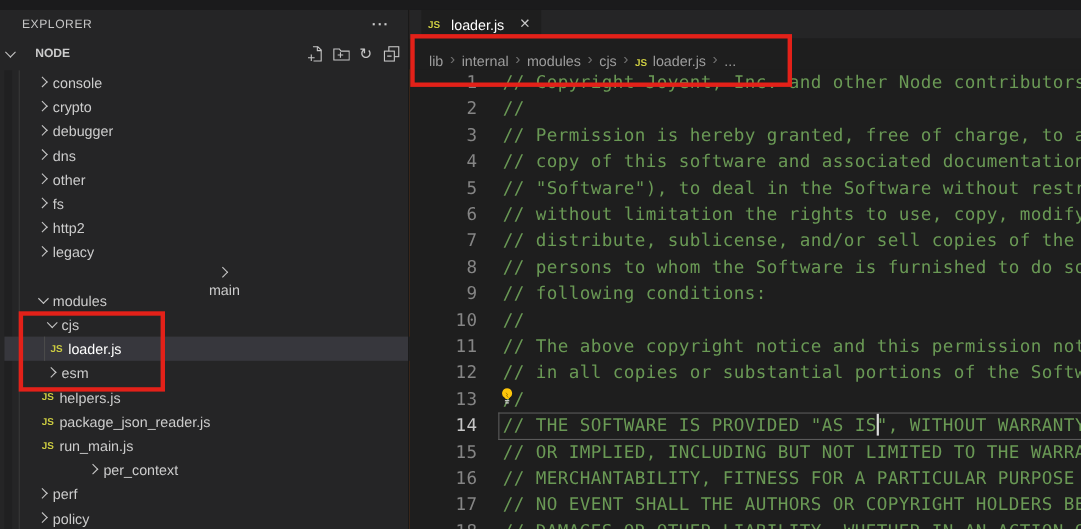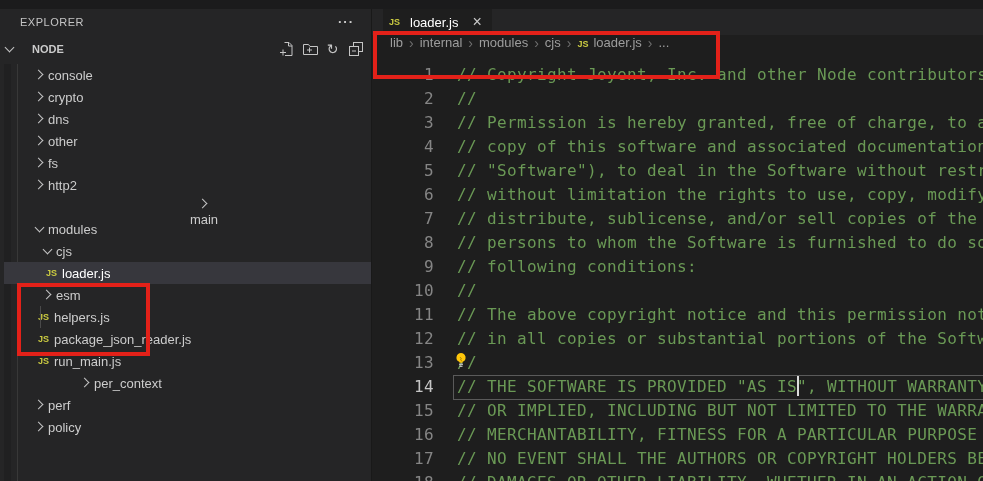--- a/index.html
+++ b/index.html
@@ -37,21 +37,21 @@
   .chev.down::before  { top:3px; left:4px; transform:rotate(45deg); }
   .js-badge { width:16px; flex:0 0 16px; font-size:9px; font-weight:bold; color:#cbcb41; font-family:"Liberation Sans",sans-serif; }
 
   
   .editor { position:absolute; left:372px; top:0; width:611px; height:481px; background:#1e1e1e; z-index:1; }
   .editor-border { position:absolute; left:371px; top:0; width:1px; height:481px; background:#191919; z-index:2; }
   .tab-bar { position:absolute; left:0; top:9px; width:100%; height:26px; background:#252526; display:flex; }
   .tab { margin-left:11px; height:26px; background:#1e1e1e; display:flex; align-items:center; padding:0 10px 0 6px; }
   .tab-label { font-size:13px; color:#ffffff; margin-left:5px; }
   .tab-close { font-size:16px; color:#c8c8c8; margin-left:14px; line-height:16px; }
-  .breadcrumbs { position:absolute; left:0; top:35px; width:100%; height:28px; background:#1e1e1e; display:flex; align-items:flex-start; padding-left:17px; font-size:13px; color:#9d9d9d; white-space:nowrap; }
+  .breadcrumbs { position:absolute; left:0; top:35px; width:100%; height:28px; background:#1e1e1e; display:flex; align-items:flex-end; padding-left:17px; font-size:13px; color:#9d9d9d; white-space:nowrap; }
   .crumb { margin:0 1px; }
   .crumb-sep { color:#6f6f6f; font-size:14px; margin:0 5px 2px 5px; }
   .crumb .js-badge { display:inline-block; width:auto; margin-right:5px; }
 
   .code { position:absolute; left:0; top:63px; width:100%; height:418px; overflow:hidden;
           font-family:"DejaVu Sans Mono","Liberation Mono",monospace; font-size:16px; letter-spacing:.37px; line-height:24px; }
   .code-row { display:flex; height:24px; white-space:pre; }
   .gutter { width:62px; flex:0 0 62px; text-align:right; color:#858585; }
   .gutter.active { color:#c6c6c6; }
   .code-text { margin-left:23px; color:#6a9955; }
@@ -114,33 +114,41 @@
           <div class="tree-row" style="padding-left: 28px;">
             <span class="chev right"></span>
             <span>console</span>
           </div>
           <div class="tree-row" style="padding-left: 28px;">
             <span class="chev right"></span>
             <span>crypto</span>
           </div>
           <div class="tree-row" style="padding-left: 28px;">
             <span class="chev right"></span>
+            <span>debugger</span>
+          </div>
+          <div class="tree-row" style="padding-left: 28px;">
+            <span class="chev right"></span>
             <span>dns</span>
           </div>
           <div class="tree-row" style="padding-left: 28px;">
             <span class="chev right"></span>
             <span>other</span>
           </div>
           <div class="tree-row" style="padding-left: 28px;">
             <span class="chev right"></span>
             <span>fs</span>
           </div>
           <div class="tree-row" style="padding-left: 28px;">
             <span class="chev right"></span>
             <span>http2</span>
+          </div>
+          <div class="tree-row" style="padding-left: 28px;">
+            <span class="chev right"></span>
+            <span>legacy</span>
           </div>
           <div class="tree-row" style="padding-left: 28px; flex-direction: column;">
             <span class="chev right"></span>
             <span>main</span>
           </div>
           <div class="tree-row" style="padding-left: 28px;">
             <span class="chev down"></span>
             <span>modules</span>
           </div>
           <div class="tree-row" style="padding-left: 36px;">

